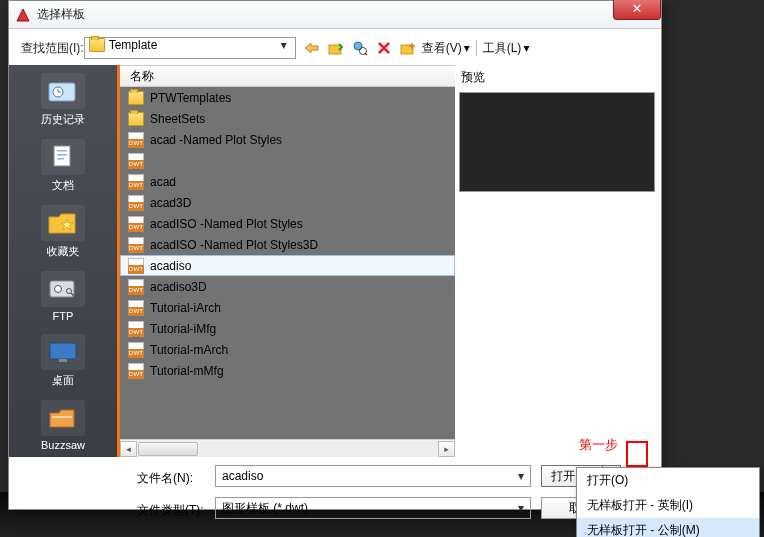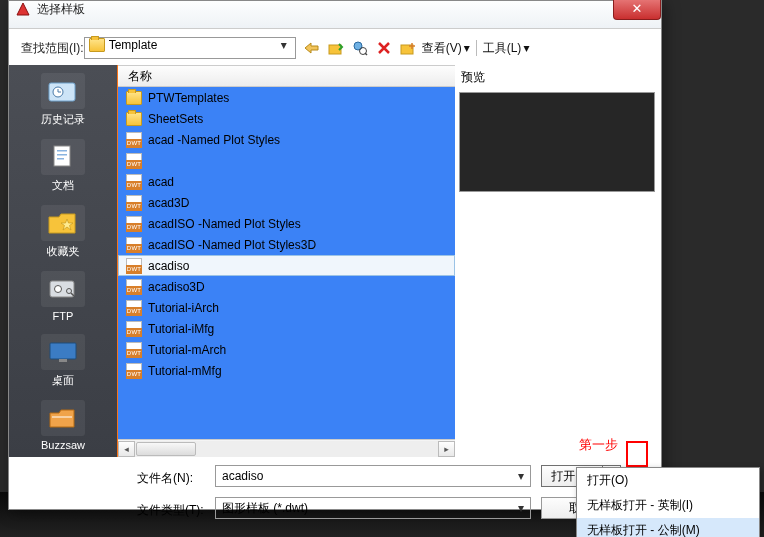--- a/index.html
+++ b/index.html
@@ -6,21 +6,21 @@
 body { background: #2a2a2a; width: 764px; height: 537px; overflow: hidden; position: relative; }
 .backdrop-bar { position: absolute; left: 0; right: 0; bottom: 0; height: 45px; background: linear-gradient(to bottom,#0a0a0a,#222); }
 
 .dialog {
   position: absolute; left: 8px; top: 0; width: 654px; height: 510px;
   background: #fff; border: 1px solid #888;
   box-shadow: 3px 3px 14px rgba(0,0,0,.4);
 }
 .titlebar {
   height: 28px; background: linear-gradient(to bottom,#fdfefe,#eef2f6);
-  display: flex; align-items: flex-start; border-bottom: 1px solid #ccc;
+  display: flex; align-items: center; border-bottom: 1px solid #ccc;
   position: relative;
 }
 .titlebar-icon { width: 16px; height: 16px; margin: 0 6px; display:inline-flex;align-items:center;justify-content:center;}
 .titlebar-title { font-size: 12px; color: #222; }
 .close-btn {
   position: absolute; right: 0; top: -1px; width: 48px; height: 20px;
   background: linear-gradient(to bottom,#e57373,#c92f2f);
   border: 1px solid #8a1d1d; border-top:none;
   border-radius: 0 0 4px 4px; color:#fff; text-align:center;
   font-size: 13px; line-height: 18px; cursor: pointer;
@@ -45,23 +45,23 @@
 
 .body-row { display:flex; height: 392px; }
 .sidebar {
   width: 108px; background: linear-gradient(to bottom,#4b4e55,#3b3e45);
   padding: 4px 0; display:flex; flex-direction:column; align-items:center; gap:4px;
 }
 .side-item { width: 92px; text-align:center; padding:4px 0; font-size:11px; color:#fff; cursor:pointer;}
 .side-ico { width:44px;height:36px; margin:0 auto 3px; display:flex;align-items:center;justify-content:center; background:rgba(255,255,255,.07); border-radius:3px; overflow:hidden; }
 .side-ico svg{display:block;}
 
-.center-col { flex:1; display:flex; flex-direction:column; border-left:1px solid #f97316; }
+.center-col { flex:1; display:flex; flex-direction:column; border-left:3px solid #f97316; }
 .list-header { height:22px; background:linear-gradient(#fdfdfd,#ededed); border:1px solid #ccc; border-left:none; border-right:none; font-size:12px; padding-left:10px; display:flex;align-items:center;}
-.list-body { flex:1; overflow:hidden; position:relative; background:#3b82f6; }
+.list-body { flex:1; overflow:hidden; position:relative; background:#737373; }
 .list-inner { position:absolute; inset:0; overflow:hidden;}
 .file-row { height:21px; display:flex; align-items:center; gap:6px; padding-left:8px; font-size:12px; cursor:pointer; }
 .file-row.selected { background:#f0f6fc; border:1px solid #9bc3e6; padding-left:7px; }
 .f-folder { width:16px;height:14px; background:linear-gradient(to bottom,#ffe48a,#f7c33a); border:1px solid #c79a1e; border-radius:1px; position:relative; flex:none;}
 .f-folder::before{content:"";position:absolute;top:-3px;left:1px;width:6px;height:3px;background:#f7c33a;border:1px solid #c79a1e;border-bottom:none;border-radius:1px 1px 0 0;}
 .f-dwt { width:16px;height:16px; background:#fff; border:1px solid #bbb; position:relative; flex:none;}
 .f-dwt::after{ content:"DWT"; position:absolute; left:-1px; bottom:-1px; right:-1px; height:9px; background:#d87f2a; color:#fff; font-size:6px; line-height:9px; text-align:center; letter-spacing:.2px;}
 .hscroll { height:18px; border-top:1px solid #ccc; display:flex; align-items:center; background:#f4f4f4;}
 .hscroll .arrow { width:17px;height:16px;border:1px solid #bbb;background:linear-gradient(#fefefe,#e8e8e8); display:flex;align-items:center;justify-content:center; font-size:9px; color:#555; cursor:pointer;}
 .hscroll .track { flex:1; height:16px; background:#eee; position:relative;}

